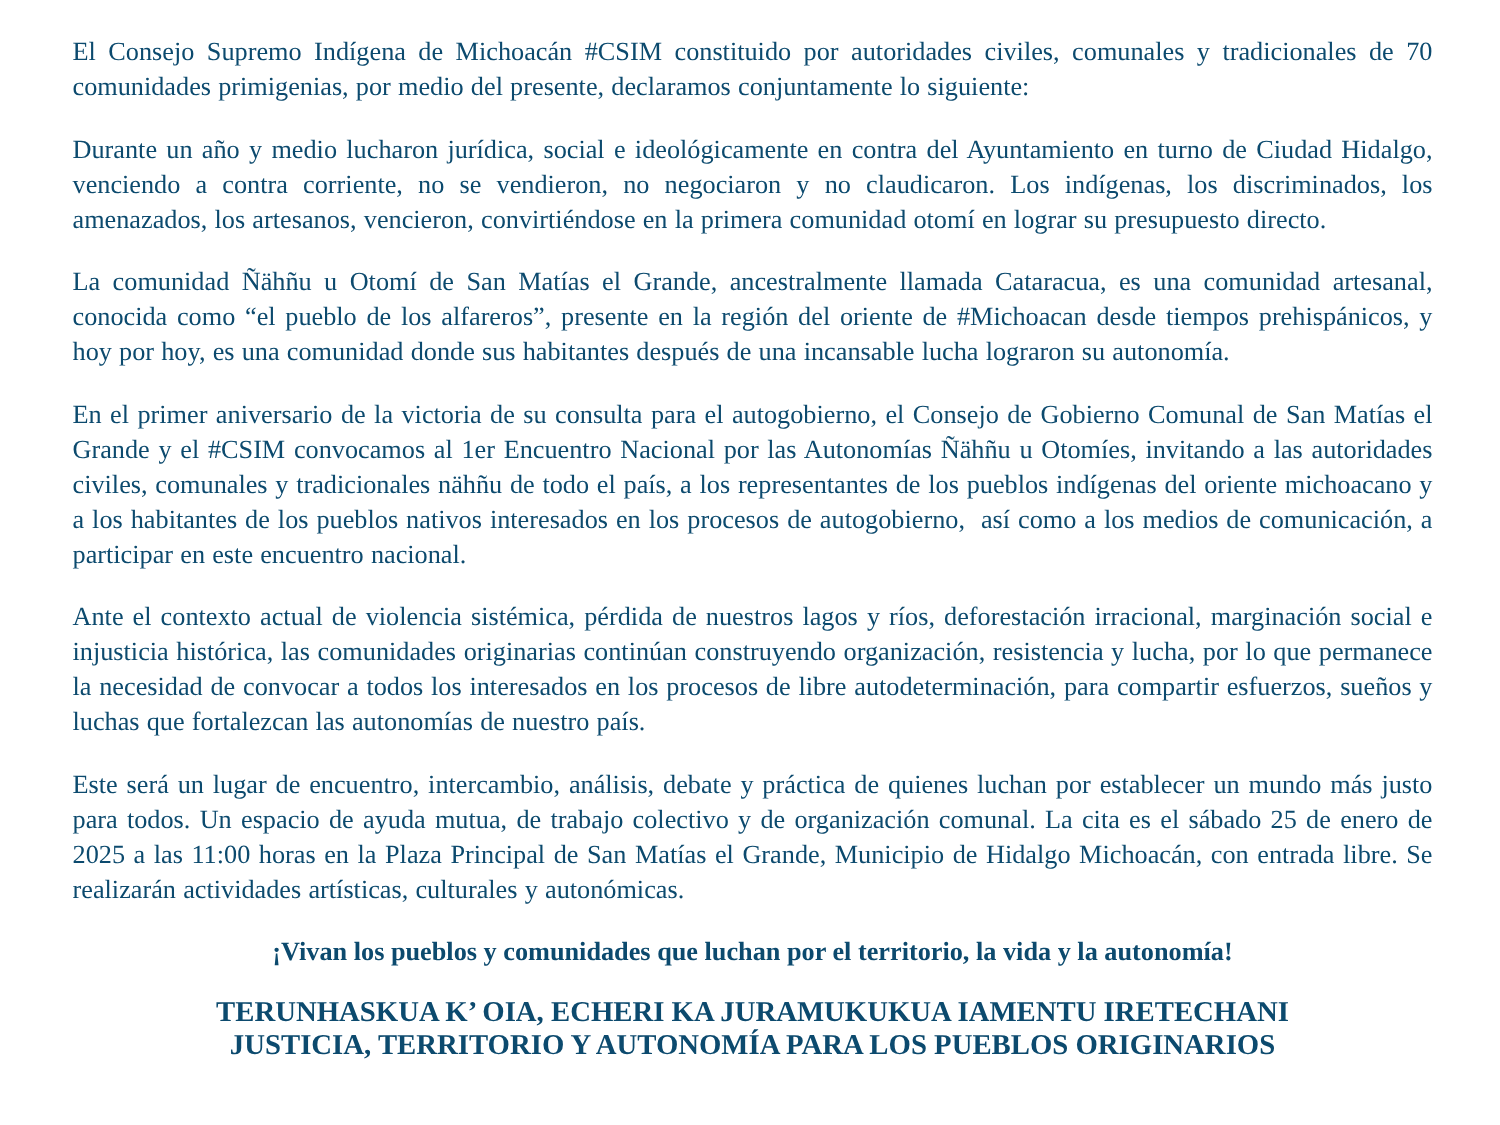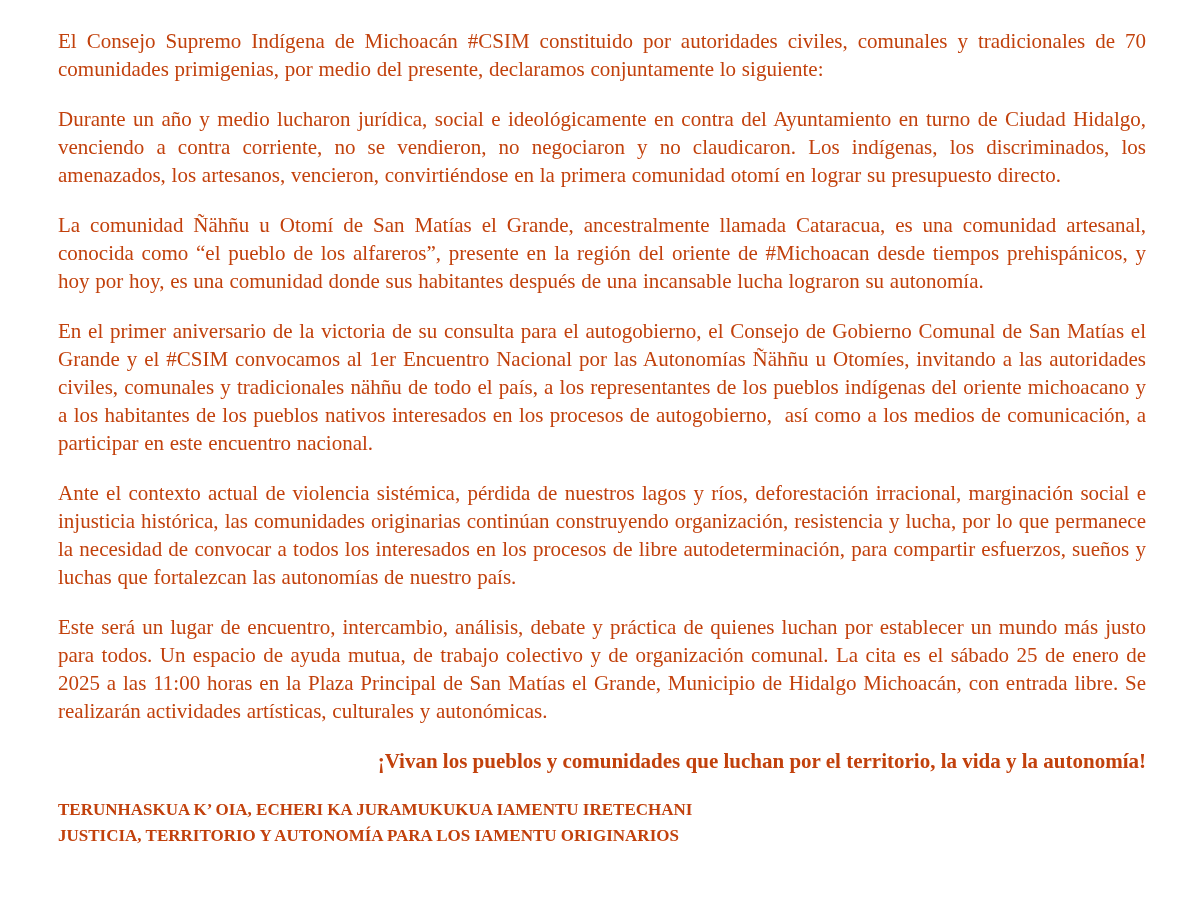--- a/index.html
+++ b/index.html
@@ -8,63 +8,63 @@
     background: #ffffff;
   }
   .page {
     position: relative;
     width: 1200px;
     height: 900px;
     background: #ffffff;
     overflow: hidden;
     box-sizing: border-box;
     font-family: "Liberation Serif", "DejaVu Serif", serif;
-    color: #c2410c;
+    color: #0c4a6e;
   }
   .content {
     box-sizing: border-box;
     padding: 27px 54px 0 58px;
   }
   .body-paragraph {
     margin: 0 0 22px 0;
     font-size: 21px;
     line-height: 28px;
     text-align: justify;
     text-justify: inter-word;
     word-spacing: 0.5px;
     hyphens: none;
   }
   .slogan-line {
     margin: 0 0 22px 0;
     font-size: 21px;
     line-height: 28px;
     font-weight: bold;
-    text-align: right;
+    text-align: center;
   }
   .closing-block {
     margin: 0;
     text-align: center;
   }
   .closing-line {
-    font-size: 17px;
+    font-size: 23px;
     line-height: 26px;
     font-weight: bold;
-    text-align: left;
+    text-align: center;
   }
 </style>
 </head>
 <body>
 
 <div class="page">
   <div class="content">
     <p class="body-paragraph">El Consejo Supremo Indígena de Michoacán #CSIM constituido por autoridades civiles, comunales y tradicionales de 70 comunidades primigenias, por medio del presente, declaramos conjuntamente lo siguiente:</p>
     <p class="body-paragraph">Durante un año y medio lucharon jurídica, social e ideológicamente en contra del Ayuntamiento en turno de Ciudad Hidalgo, venciendo a contra corriente, no se vendieron, no negociaron y no claudicaron. Los indígenas, los discriminados, los amenazados, los artesanos, vencieron, convirtiéndose en la primera comunidad otomí en lograr su presupuesto directo.</p>
     <p class="body-paragraph">La comunidad Ñähñu u Otomí de San Matías el Grande, ancestralmente llamada Cataracua, es una comunidad artesanal, conocida como “el pueblo de los alfareros”, presente en la región del oriente de #Michoacan desde tiempos prehispánicos, y hoy por hoy, es una comunidad donde sus habitantes después de una incansable lucha lograron su autonomía.</p>
     <p class="body-paragraph">En el primer aniversario de la victoria de su consulta para el autogobierno, el Consejo de Gobierno Comunal de San Matías el Grande y el #CSIM convocamos al 1er Encuentro Nacional por las Autonomías Ñähñu u Otomíes, invitando a las autoridades civiles, comunales y tradicionales nähñu de todo el país, a los representantes de los pueblos indígenas del oriente michoacano y a los habitantes de los pueblos nativos interesados en los procesos de autogobierno,&nbsp; así como a los medios de comunicación, a participar en este encuentro nacional.</p>
     <p class="body-paragraph">Ante el contexto actual de violencia sistémica, pérdida de nuestros lagos y ríos, deforestación irracional, marginación social e injusticia histórica, las comunidades originarias continúan construyendo organización, resistencia y lucha, por lo que permanece la necesidad de convocar a todos los interesados en los procesos de libre autodeterminación, para compartir esfuerzos, sueños y luchas que fortalezcan las autonomías de nuestro país.</p>
     <p class="body-paragraph">Este será un lugar de encuentro, intercambio, análisis, debate y práctica de quienes luchan por establecer un mundo más justo para todos. Un espacio de ayuda mutua, de trabajo colectivo y de organización comunal. La cita es el sábado 25 de enero de 2025 a las 11:00 horas en la Plaza Principal de San Matías el Grande, Municipio de Hidalgo Michoacán, con entrada libre. Se realizarán actividades artísticas, culturales y autonómicas.</p>
     <p class="slogan-line">¡Vivan los pueblos y comunidades que luchan por el territorio, la vida y la autonomía!</p>
     <div class="closing-block">
       <div class="closing-line">TERUNHASKUA K’ OIA, ECHERI KA JURAMUKUKUA IAMENTU IRETECHANI</div>
-      <div class="closing-line">JUSTICIA, TERRITORIO Y AUTONOMÍA PARA LOS IAMENTU ORIGINARIOS</div>
+      <div class="closing-line">JUSTICIA, TERRITORIO Y AUTONOMÍA PARA LOS PUEBLOS ORIGINARIOS</div>
     </div>
   </div>
 </div>
 
 </body></html>

